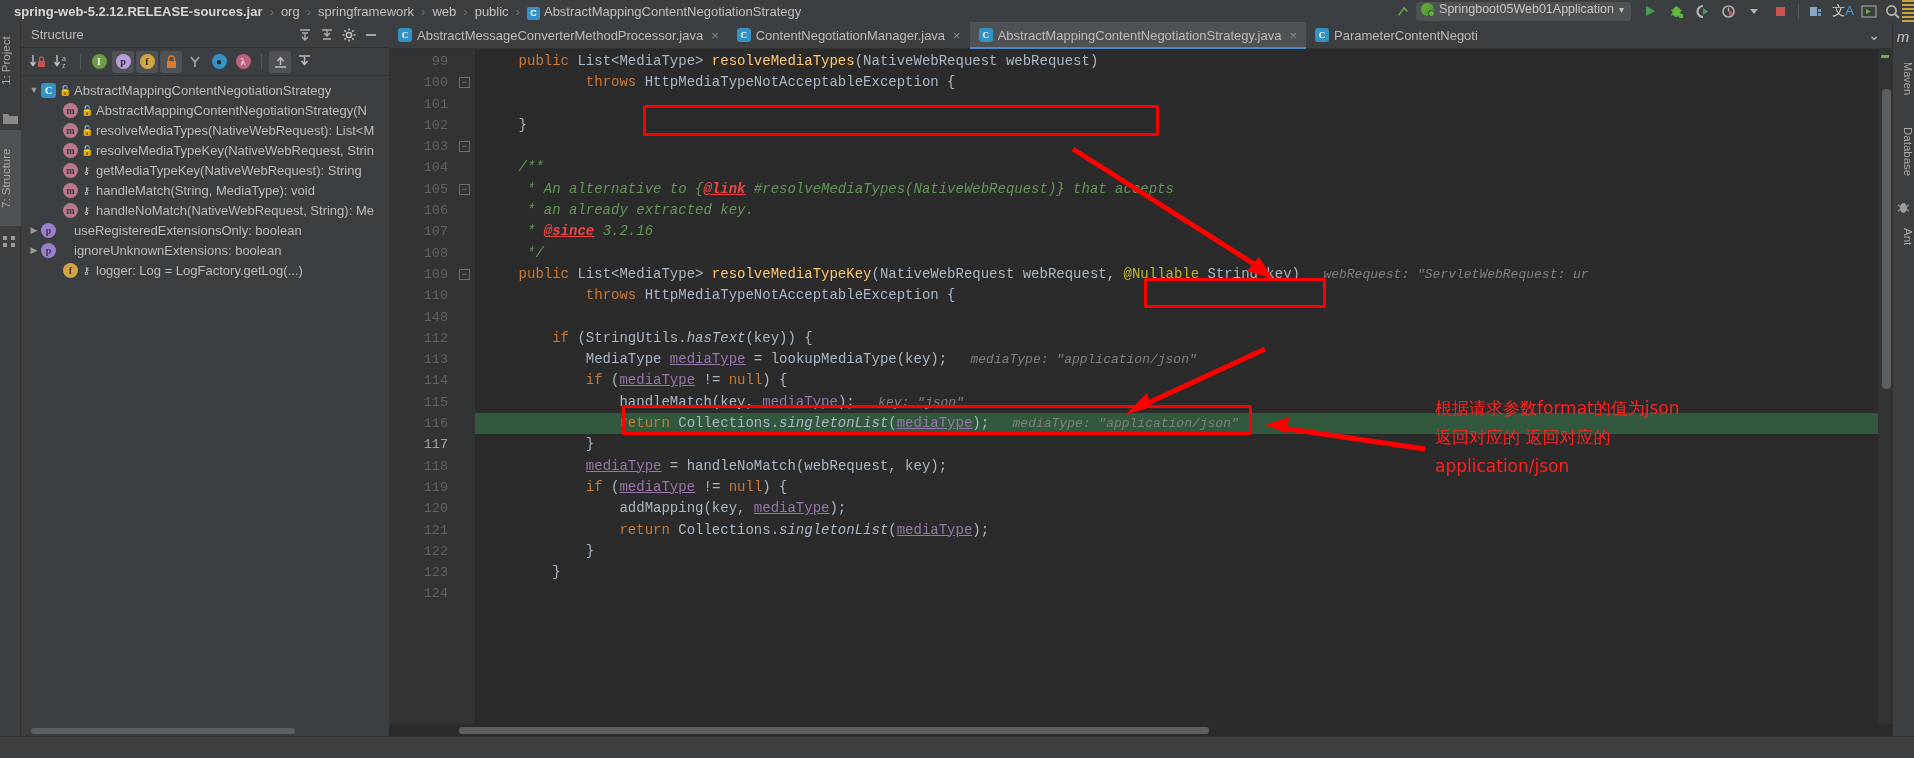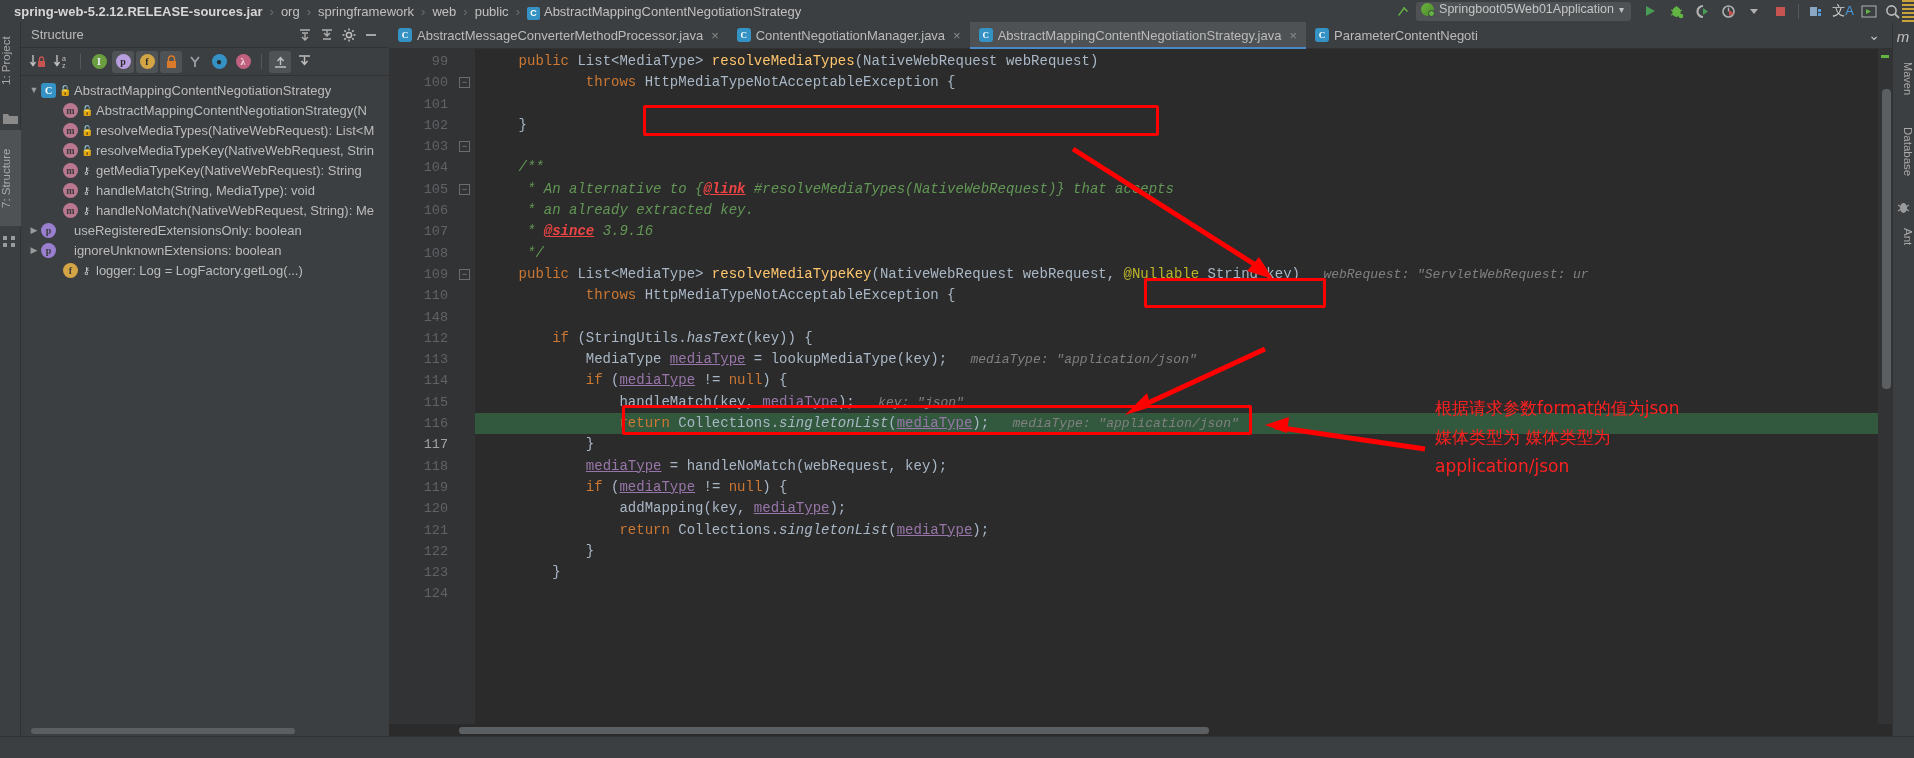--- a/index.html
+++ b/index.html
@@ -665,21 +665,21 @@
       <div class="codepane" id="codepane">
 
         <div class="cline"><span>    </span><span class="kw">public </span><span class="ident">List&lt;MediaType&gt; </span><span class="mth-i">resolveMediaTypes</span><span class="ident">(NativeWebRequest webRequest)</span></div>
           <div class="cline"><span>            </span><span class="kw">throws </span><span class="ident">HttpMediaTypeNotAcceptableException {</span></div>
           <div class="cline">&nbsp;</div>
           <div class="cline"><span class="ident">    }</span></div>
           <div class="cline">&nbsp;</div>
           <div class="cline"><span class="cmt">    /**</span></div>
           <div class="cline"><span class="cmt">     * An alternative to {</span><span class="cmt-tag">@link</span><span class="cmt"> #resolveMediaTypes(NativeWebRequest)} that accepts</span></div>
           <div class="cline"><span class="cmt">     * an already extracted key.</span></div>
-          <div class="cline"><span class="cmt">     * </span><span class="cmt-tag">@since</span><span class="cmt"> 3.9.16</span></div>
+          <div class="cline"><span class="cmt">     * </span><span class="cmt-tag">@since</span><span class="cmt"> 3.2.16</span></div>
           <div class="cline"><span class="cmt">     */</span></div>
           <div class="cline"><span>    </span><span class="kw">public </span><span class="ident">List&lt;MediaType&gt; </span><span class="mth-i">resolveMediaTypeKey</span><span class="ident">(NativeWebRequest webRequest, </span><span class="ann">@Nullable</span><span class="ident"> String key)</span><span class="hint">   webRequest: "ServletWebRequest: ur</span></div>
           <div class="cline"><span>            </span><span class="kw">throws </span><span class="ident">HttpMediaTypeNotAcceptableException {</span></div>
           <div class="cline">&nbsp;</div>
           <div class="cline"><span>        </span><span class="kw">if </span><span class="ident">(StringUtils.</span><span class="italic">hasText</span><span class="ident">(key)) {</span></div>
           <div class="cline"><span class="ident">            MediaType </span><span class="fld-u">mediaType</span><span class="ident"> = lookupMediaType(key);</span><span class="hint">   mediaType: "application/json"</span></div>
           <div class="cline"><span>            </span><span class="kw">if </span><span class="ident">(</span><span class="fld-u">mediaType</span><span class="ident"> != </span><span class="kw">null</span><span class="ident">) {</span></div>
           <div class="cline"><span class="ident">                handleMatch(key, </span><span class="fld-u">mediaType</span><span class="ident">);</span><span class="hint">   key: "json"</span></div>
           <div class="cline caretline"><span>                </span><span class="kw">return </span><span class="ident">Collections.</span><span class="italic">singletonList</span><span class="ident">(</span><span class="fld-u">mediaType</span><span class="ident">);</span><span class="hint">   mediaType: "application/json"</span></div>
           <div class="cline"><span class="ident">            }</span></div>
@@ -700,21 +700,21 @@
             <polygon points="798,230 772,222 784,208" fill="#ff0000"></polygon>
 
             <line x1="790" y1="300" x2="660" y2="360" stroke="#ff0000" stroke-width="5"></line>
             <polygon points="650,366 676,358 672,344" fill="#ff0000"></polygon>
 
             <line x1="950" y1="400" x2="800" y2="378" stroke="#ff0000" stroke-width="5"></line>
             <polygon points="790,376 814,368 812,384" fill="#ff0000"></polygon>
           </svg>
 
           <div class="zhnote" style="left:960px;top:346px;">根据请求参数format的值为json</div>
-          <div class="zhnote" style="left:960px;top:375px;">媒体类型为 媒体类型为</div>
+          <div class="zhnote" style="left:960px;top:375px;">返回对应的 返回对应的</div>
           <div class="zhnote" style="left:960px;top:404px;">application/json</div>
         </div>
       </div>
       <div class="stripe">
         <div class="mark" style="top:6px;background:#62b543;"></div>
         <div class="vscrollbar" style="top:40px;height:300px;"></div>
       </div>
     </div>
 
     <div class="hscroll-code">

